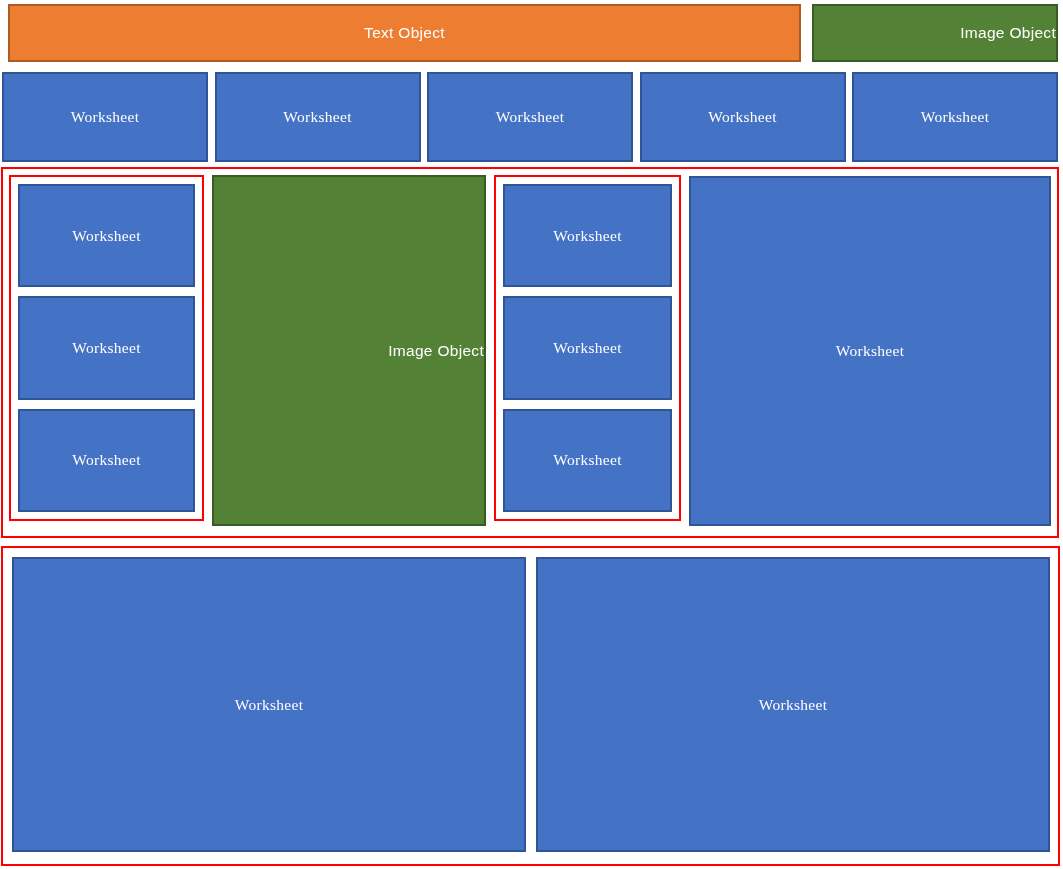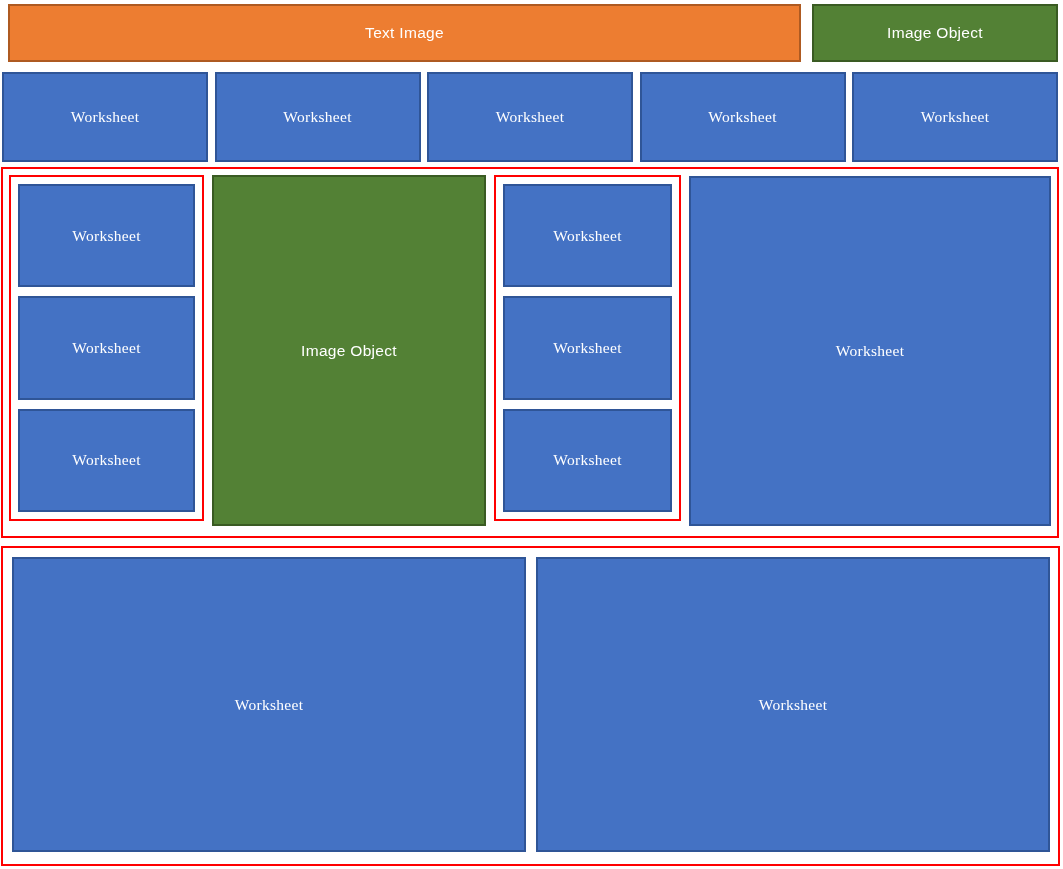--- a/index.html
+++ b/index.html
@@ -27,21 +27,21 @@
     display: flex;
     align-items: center;
     justify-content: center;
     color: var(--label-text);
     font-size: 15.5px;
     letter-spacing: 0.3px;
     text-align: center;
   }
   .blue   { background: var(--worksheet-fill);   border: 2px solid var(--worksheet-border); font-family: Liberation Serif, serif; }
   .orange { background: var(--text-object-fill); border: 2px solid var(--text-object-border); }
-  .green  { background: var(--image-object-fill);border: 2px solid var(--image-object-border); }
+  .green  { background: var(--image-object-fill);border: 2px solid var(--image-object-border); justify-content: flex-end; }
   .red-outline { border: 2.5px solid var(--container-outline); }
 
   
   .top-row {
     position: absolute; top: 4px; left: 8px;
     width: 1050px; height: 58px;
     display: flex; gap: 11px;
   }
   .text-object { flex: 0 0 793px; height: 100%; }
   .image-object-top { flex: 1; height: 100%; }
@@ -81,21 +81,21 @@
   }
   .bottom-section .obj { flex: 1; height: 100%; }
 </style>
 </head>
 <body>
 
 <div class="canvas">
 
   <div class="top-row">
     <div class="obj orange text-object">
-      <span>Text Image</span>
+      <span>Text Object</span>
     </div>
     <div class="obj green image-object-top">
       <span>Image Object</span>
     </div>
   </div>
 
   <div class="ws-row">
     <div class="obj blue">
       <span>Worksheet</span>
     </div>

